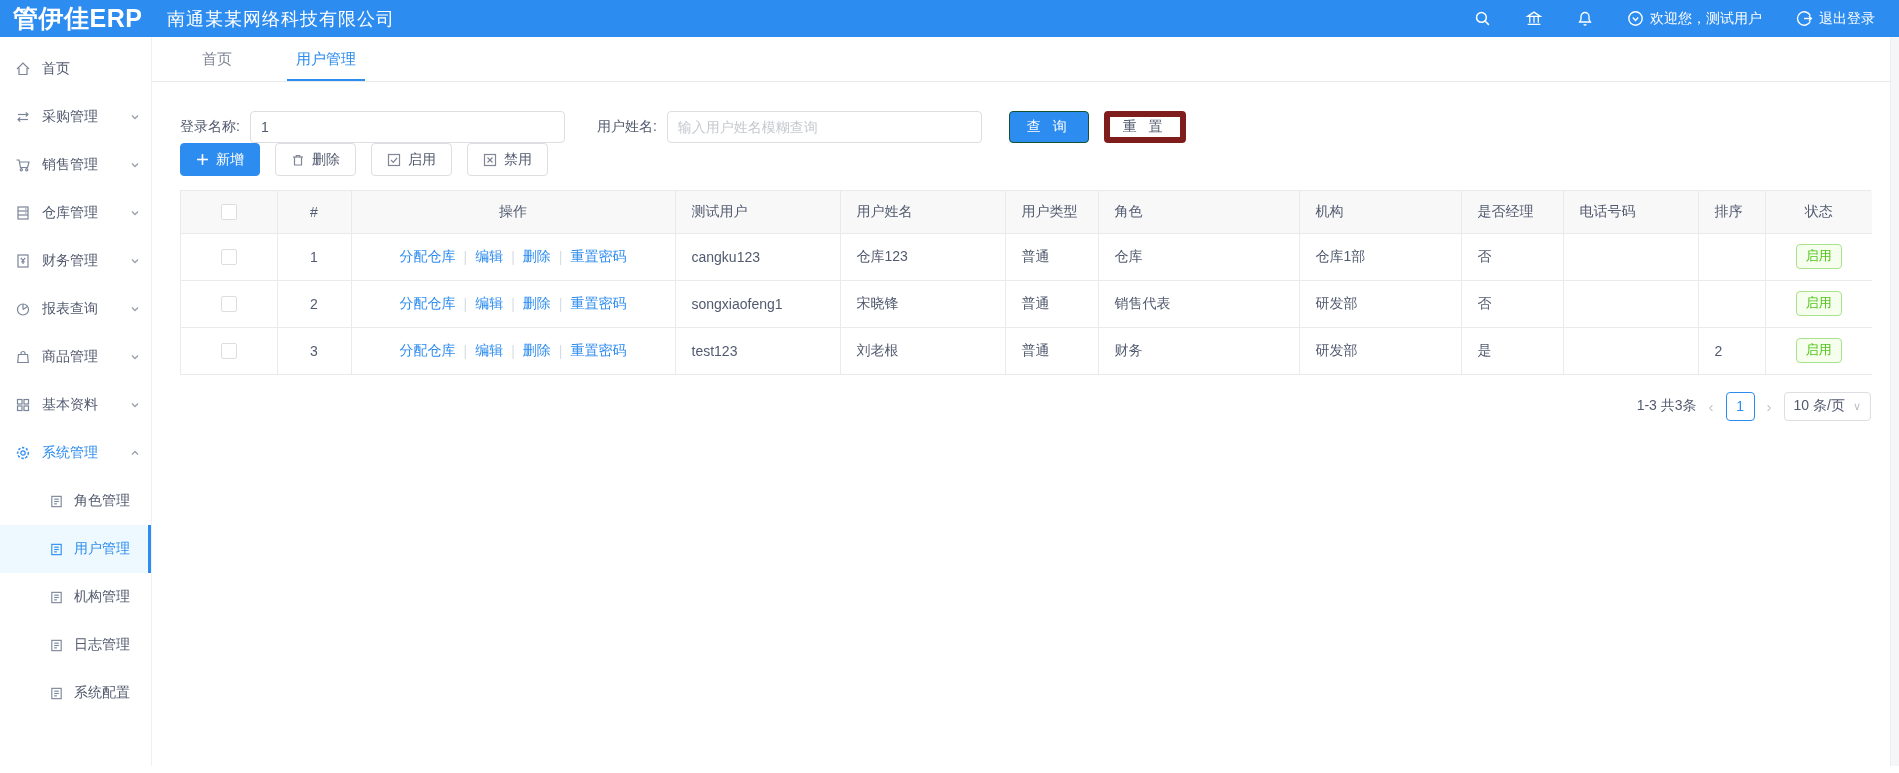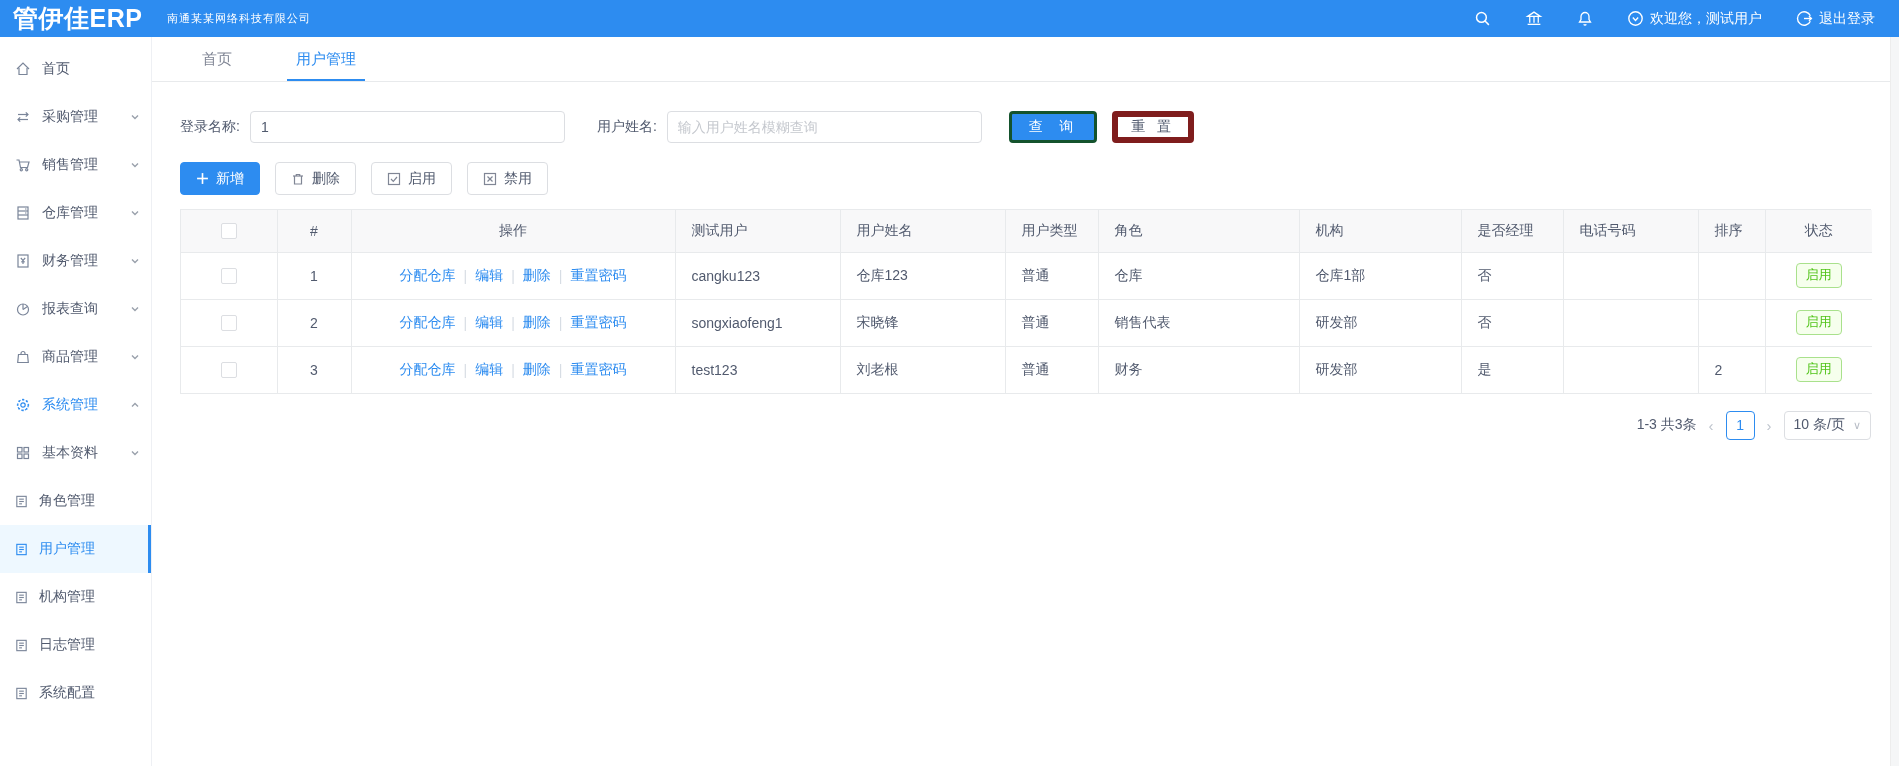--- a/index.html
+++ b/index.html
@@ -2,57 +2,57 @@
 <html><head>
 <meta charset="utf-8">
 <style>
   * { box-sizing: border-box; margin: 0; padding: 0; }
   html,body { width:1899px; height:773px; overflow:hidden; }
   body { font-family:"Liberation Sans","DejaVu Sans",sans-serif; background:#fff; color:#515a6e; }
 
   
   .header { height:37px; background:#2d8cf0; display:flex; align-items:center; color:#fff; }
   .logo { width:152px; flex:0 0 152px; font-size:25px; font-weight:bold; padding-left:13px; letter-spacing:0.5px; white-space:nowrap; }
-  .company { font-size:11px; padding-left:15px; letter-spacing:1px; }
+  .company { font-size:18px; padding-left:15px; letter-spacing:1px; }
   .header-right { margin-left:auto; display:flex; align-items:center; gap:34px; padding-right:24px; font-size:14px; }
   .hicon { display:flex; align-items:center; gap:6px; cursor:pointer; white-space:nowrap; }
   .hicon svg { display:block; }
 
   
   .layout { display:flex; height:729px; position:relative; }
   .sidebar { width:152px; flex:0 0 152px; border-right:1px solid #eef0f4; padding-top:8px; }
   .menu-item { height:48px; display:flex; align-items:center; gap:11px; padding:0 10px 0 15px; font-size:14px; color:#515a6e; cursor:pointer; position:relative; }
   .menu-item .chev { margin-left:auto; }
   .menu-item.active { color:#2d8cf0; }
-  .submenu-item { height:48px; display:flex; align-items:center; gap:10px; padding-left:14px; font-size:14px; color:#515a6e; cursor:pointer; position:relative; }
+  .submenu-item { height:48px; display:flex; align-items:center; gap:10px; padding-left:49px; font-size:14px; color:#515a6e; cursor:pointer; position:relative; }
   .submenu-item.active { color:#2d8cf0; background:#eef8ff; }
   .submenu-item.active::after { content:""; position:absolute; right:0; top:0; width:3px; height:100%; background:#2d8cf0; }
 
   .main { flex:1; display:flex; flex-direction:column; background:#fff; min-width:0; }
 
   
   .tabbar { height:45px; border-bottom:1px solid #e8eaec; display:flex; align-items:stretch; padding-left:33px; }
   .tab { display:flex; align-items:center; padding:0 17px; font-size:15px; color:#808695; cursor:pointer; position:relative; margin-right:30px; }
   .tab.active { color:#2d8cf0; }
   .tab.active::after { content:""; position:absolute; left:8px; right:8px; bottom:0; height:2px; background:#2d8cf0; }
 
   
   .content { padding:29px 28px 0 28px; }
   .search-row { display:flex; align-items:center; font-size:14px; }
   .search-row label { color:#515a6e; margin-right:10px; white-space:nowrap; }
   .inp { width:315px; height:32px; border:1px solid #dcdee2; border-radius:4px; padding:0 10px; font-size:14px; color:#515a6e; outline:none; font-family:inherit; }
   .inp::placeholder { color:#c5c8ce; }
   .gap-lbl { margin-left:32px; }
   .btn { height:32px; border-radius:4px; font-size:14px; cursor:pointer; font-family:inherit; display:inline-flex; align-items:center; justify-content:center; }
-  .btn-primary { background:#2d8cf0; color:#fff; border:3px solid #14532d; padding:0 17px; letter-spacing:4px;font-family:Liberation Mono, monospace; }
+  .btn-primary { background:#2d8cf0; color:#fff; border:1px solid #14532d; padding:0 17px; letter-spacing:4px; }
   .btn-plain { background:#fff; color:#515a6e; border:6px solid #7f1d1d; padding:0 13px; letter-spacing:4px; }
   .q-btn { margin-left:27px; }
   .r-btn { margin-left:15px; }
 
-  .toolbar { display:flex; align-items:center; margin-top:19px; }
+  .toolbar { display:flex; align-items:center; }
   .tbtn { height:33px; border-radius:4px; font-size:14px; cursor:pointer; font-family:inherit; display:inline-flex; align-items:center; gap:7px; padding:0 15px; }
   .tbtn-add { background:#2d8cf0; border:1px solid #2d8cf0; color:#fff; }
   .tbtn-plain { background:#fff; border:1px solid #dcdee2; color:#515a6e; margin-left:15px; }
   .tbtn svg { display:block; }
 
   
   .tbl-wrap { margin-top:14px; border:1px solid #e8eaec; border-bottom:none; }
   table { width:100%; border-collapse:collapse; table-layout:fixed; font-size:14px; }
   th { background:#f8f8f9; height:42px; font-weight:normal; color:#515a6e; border-bottom:1px solid #e8eaec; border-right:1px solid #e8eaec; padding:0 16px; text-align:left; white-space:nowrap; overflow:hidden; }
   td { height:47px; border-bottom:1px solid #e8eaec; border-right:1px solid #e8eaec; padding:0 16px; color:#515a6e; white-space:nowrap; overflow:hidden; background:#fff; }
@@ -202,42 +202,42 @@
       <svg width="16" height="16" viewBox="0 0 16 16" fill="none" stroke="#7a8599" stroke-width="1.2">
           <path d="M3.5 5.5 H12.5 L13.3 13.5 H2.7 Z"></path>
           <path d="M6 5.5 V4.5 a2 2 0 0 1 4 0 V5.5"></path>
         </svg>
       <span>商品管理</span>
       <svg class="chev" width="12" height="12" viewBox="0 0 12 12" fill="none" stroke="#9aa1ac" stroke-width="1.4">
           <polyline points="3,4.5 6,7.5 9,4.5"></polyline>
         </svg>
     </div>
 
+    <div class="menu-item">
+      <svg width="16" height="16" viewBox="0 0 16 16" fill="none" stroke="#7a8599" stroke-width="1.2">
+          <rect x="2.5" y="2.5" width="4.5" height="4.5"></rect>
+          <rect x="9" y="2.5" width="4.5" height="4.5"></rect>
+          <rect x="2.5" y="9" width="4.5" height="4.5"></rect>
+          <rect x="9" y="9" width="4.5" height="4.5"></rect>
+        </svg>
+      <span>基本资料</span>
+      <svg class="chev" width="12" height="12" viewBox="0 0 12 12" fill="none" stroke="#9aa1ac" stroke-width="1.4">
+          <polyline points="3,4.5 6,7.5 9,4.5"></polyline>
+        </svg>
+    </div>
+
     <div class="menu-item active">
       <svg width="16" height="16" viewBox="0 0 16 16" fill="none" stroke="#2d8cf0" stroke-width="1.2">
           <circle cx="8" cy="8" r="2.2"></circle>
           <path d="M8 1.8 V3.4 M8 12.6 V14.2 M1.8 8 H3.4 M12.6 8 H14.2 M3.6 3.6 L4.8 4.8 M11.2 11.2 L12.4 12.4 M12.4 3.6 L11.2 4.8 M4.8 11.2 L3.6 12.4"></path>
           <circle cx="8" cy="8" r="5.3" stroke-dasharray="2.3 1.6"></circle>
         </svg>
       <span>系统管理</span>
       <svg class="chev" width="12" height="12" viewBox="0 0 12 12" fill="none" stroke="#9aa1ac" stroke-width="1.4">
           <polyline points="3,7.5 6,4.5 9,7.5"></polyline>
-        </svg>
-    </div>
-
-    <div class="menu-item">
-      <svg width="16" height="16" viewBox="0 0 16 16" fill="none" stroke="#7a8599" stroke-width="1.2">
-          <rect x="2.5" y="2.5" width="4.5" height="4.5"></rect>
-          <rect x="9" y="2.5" width="4.5" height="4.5"></rect>
-          <rect x="2.5" y="9" width="4.5" height="4.5"></rect>
-          <rect x="9" y="9" width="4.5" height="4.5"></rect>
-        </svg>
-      <span>基本资料</span>
-      <svg class="chev" width="12" height="12" viewBox="0 0 12 12" fill="none" stroke="#9aa1ac" stroke-width="1.4">
-          <polyline points="3,4.5 6,7.5 9,4.5"></polyline>
         </svg>
     </div>
 
     <div class="submenu-item">
       <svg width="15" height="15" viewBox="0 0 16 16" fill="none" stroke="#7a8599" stroke-width="1.2">
           <rect x="3" y="2.5" width="10" height="11"></rect>
           <line x1="5.5" y1="5.5" x2="10.5" y2="5.5"></line>
           <line x1="5.5" y1="8" x2="10.5" y2="8"></line>
           <line x1="5.5" y1="10.5" x2="8.5" y2="10.5"></line>
         </svg>

